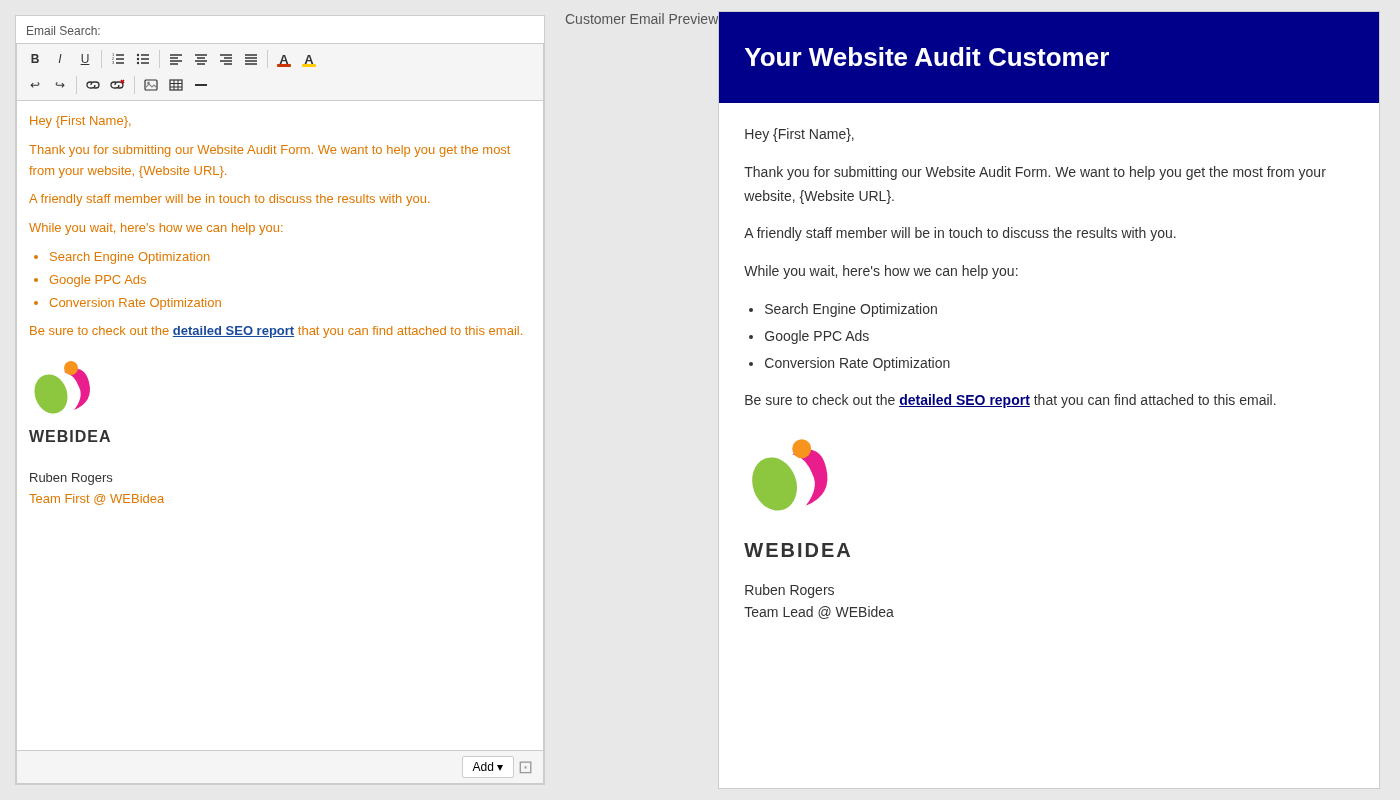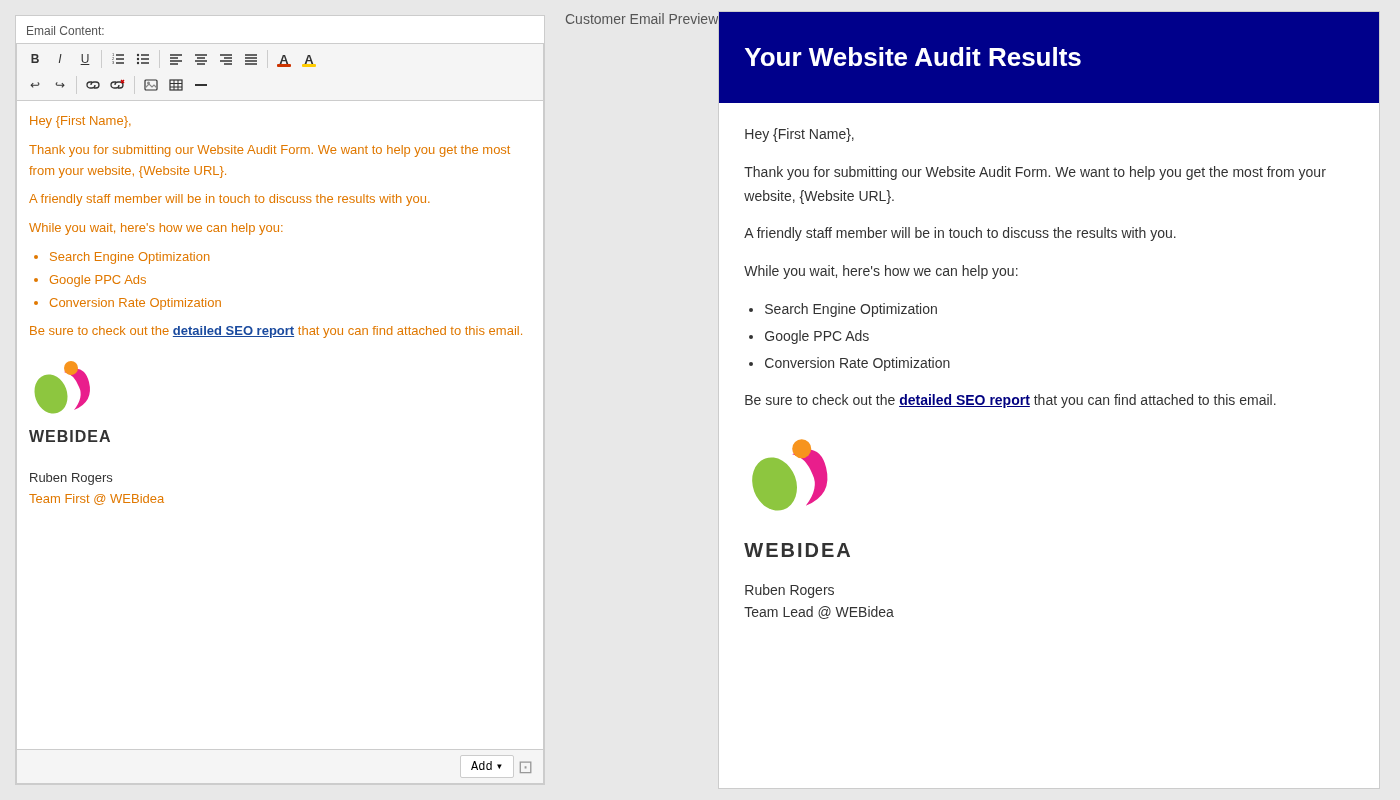--- a/index.html
+++ b/index.html
@@ -133,21 +133,20 @@
     .add-btn {
       font-size: 12px;
       background: #fff;
       border: 1px solid #ccc;
       padding: 3px 10px;
       cursor: pointer;
       display: flex;
       align-items: center;
       gap: 3px;
       border-radius: 2px;
-      font-family: Liberation Mono, monospace;
     }
 
     
     .right-panel {
       flex: 1;
       padding: 11px 20px;
       background: #e8e8e8;
       display: flex;
       flex-direction: row;
     }
@@ -219,21 +218,21 @@
       margin-top: 12px;
       font-size: 14px;
       color: #333;
       line-height: 1.6;
     }
   </style>
 </head>
 <body>
 
 <div class="left-panel">
-  <div class="left-panel-label">Email Content:</div>
+  <div class="left-panel-label">Email Search:</div>
 
   <div class="toolbar">
     <div class="toolbar-row">
       <button class="toolbar-btn" title="Bold">
           <b>B</b>
         </button>
       <button class="toolbar-btn" title="Italic">
           <i>I</i>
         </button>
       <button class="toolbar-btn" title="Underline">
@@ -388,21 +387,21 @@
       <span>▾</span>
     </button>
     <span style="font-size:18px; color:#999; cursor:pointer;">⊡</span>
   </div>
 </div>
 
 <div class="right-panel">
   <div class="preview-label">Customer Email Preview</div>
   <div class="email-preview">
     <div class="email-header">
-      <h1>Your Website Audit Results</h1>
+      <h1>Your Website Audit Customer</h1>
     </div>
     <div class="email-body">
       <p>Hey {First Name},</p>
       <p>Thank you for submitting our Website Audit Form. We want to help you get the most from your website, {Website URL}.</p>
       <p>A friendly staff member will be in touch to discuss the results with you.</p>
       <p>While you wait, here's how we can help you:</p>
       <ul>
         <li>Search Engine Optimization</li>
         <li>Google PPC Ads</li>
         <li>Conversion Rate Optimization</li>

